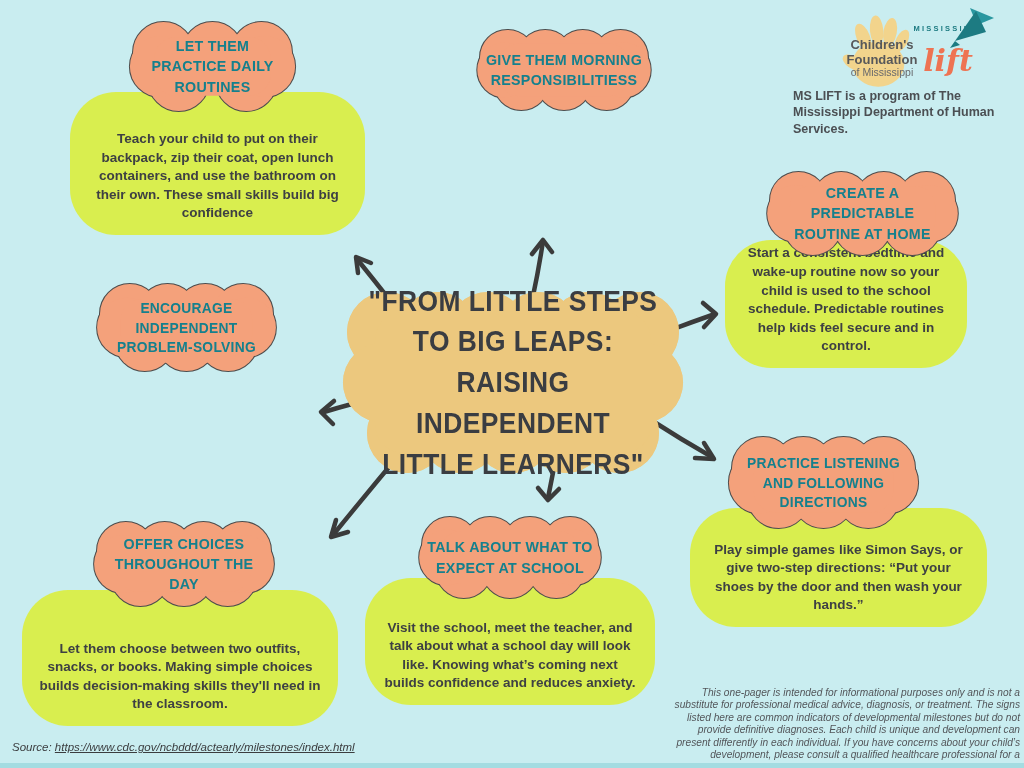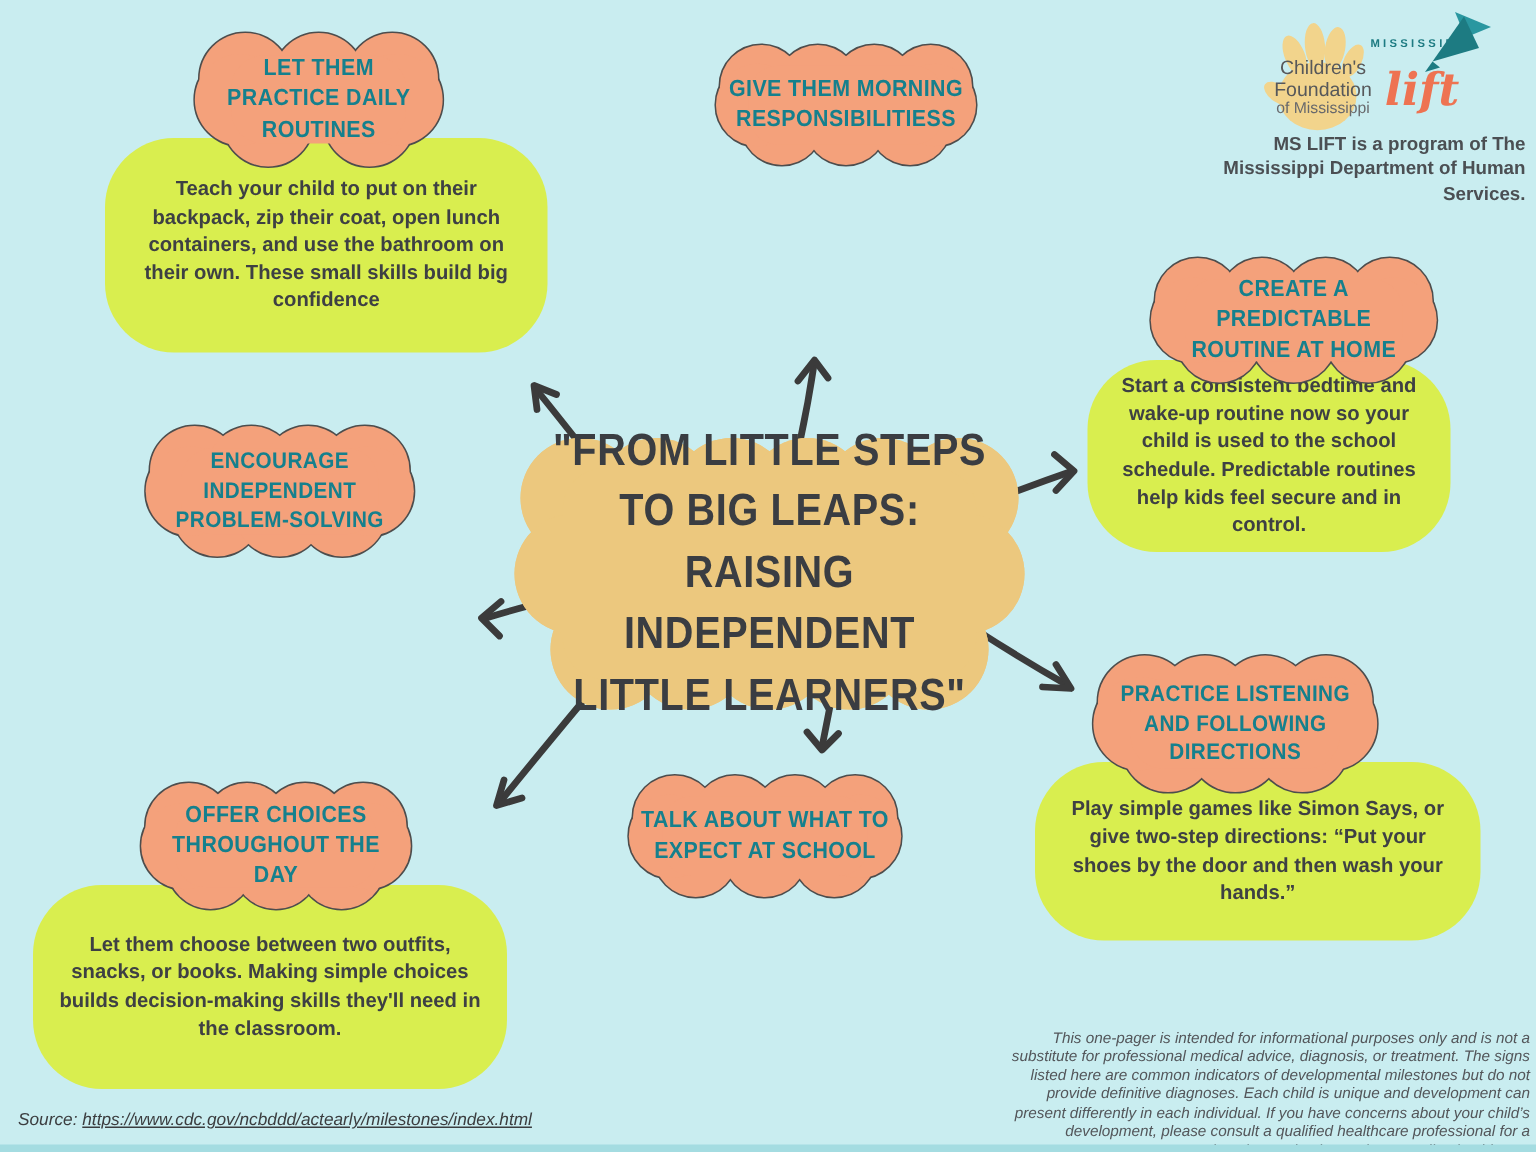--- a/index.html
+++ b/index.html
@@ -3,21 +3,21 @@
 <meta charset="utf-8">
 <style>
   html,body{margin:0;padding:0;}
   #canvas{
     position:relative;width:1024px;height:768px;overflow:hidden;
     background:#c9edf0;
     font-family:"Liberation Sans",sans-serif;
   }
   .box{
     position:absolute;background:#d9ee4f;border-radius:46px;
-    display:flex;align-items:center;justify-content:center;
+    display:flex;align-items:flex-end;justify-content:center;
     padding:12px 16px;box-sizing:border-box;
   }
   .body-text{
     font-weight:bold;font-size:13.5px;line-height:1.38;color:#3e4043;text-align:center;
   }
   .cloud{position:absolute;}
   .cloud svg.scallop{position:absolute;left:0;top:0;width:100%;height:100%;overflow:visible;}
   .cloud-text{
     position:absolute;inset:0;display:flex;align-items:center;justify-content:center;
     text-align:center;font-weight:bold;color:#15808d;font-size:15.5px;line-height:1.3;
@@ -27,30 +27,30 @@
     position:absolute;inset:0;display:flex;align-items:center;justify-content:center;
     text-align:center;font-weight:bold;color:#3a3d42;font-size:30px;line-height:1.36;
     white-space:pre-line;transform:scaleX(.88);letter-spacing:.5px;
   }
   #arrows{position:absolute;left:0;top:0;width:1024px;height:768px;}
   #arrows path,#arrows polyline{fill:none;stroke:#3b3b3b;stroke-width:4.5;stroke-linecap:round;stroke-linejoin:round;}
   .foundation-text{
     position:absolute;left:828px;top:38px;width:108px;text-align:center;
     color:#57585a;line-height:1.12;
   }
-  .foundation-text .l1,.foundation-text .l2{font-weight:normal;font-size:13px;}
+  .foundation-text .l1,.foundation-text .l2{font-weight:bold;font-size:13px;}
   .foundation-text .l3{font-size:10.5px;color:#68696c;}
   #lift-logo{position:absolute;left:898px;top:24px;width:100px;text-align:center;}
   #lift-state{font-size:7.5px;font-weight:bold;letter-spacing:2.2px;color:#1d7b82;}
   #lift-word{
     font-family:"DejaVu Serif",serif;font-style:italic;font-weight:bold;
     font-size:30px;color:#ee7352;line-height:.9;margin-top:14px;
   }
   #program-note{
-    position:absolute;left:793px;top:88px;width:224px;text-align:right;
+    position:absolute;left:793px;top:88px;width:224px;text-align:left;
     font-weight:bold;font-size:12.5px;line-height:1.3;color:#4b4f53;
   }
   #disclaimer{
     position:absolute;left:668px;top:687px;width:352px;text-align:right;
     font-style:italic;font-size:10.2px;line-height:1.22;color:#53565a;
   }
   #source-line{
     position:absolute;left:12px;top:741px;font-size:11.5px;color:#3b3d3f;font-style:italic;
   }
   #source-line a{color:#3b3d3f;text-decoration:underline;}
@@ -316,20 +316,23 @@
           <circle cx="132.7" cy="57.1" r="28.9"></circle>
           <circle cx="28.0" cy="44.0" r="28.9"></circle>
           <circle cx="150.0" cy="44.0" r="28.9"></circle>
           <rect x="22.2" y="16.4" width="133.6" height="55.1" rx="20.2"></rect>
         </g>
       </svg>
     <div class="cloud-text">OFFER CHOICES
 THROUGHOUT THE DAY</div>
   </div>
 
+  <div class="box" style="left:365px;top:578px;width:290px;height:127px">
+    <div class="body-text">Visit the school, meet the teacher, and talk about what a school day will look like. Knowing what’s coming next builds confidence and reduces anxiety.</div>
+  </div>
   <div class="cloud" style="left:420px;top:515px;width:180px;height:85px">
     <svg class="scallop" viewBox="0 0 180 85">
         <g fill="#f4a17b" stroke="#4d4d4d" stroke-width="2">
           <circle cx="29.9" cy="29.9" r="27.9"></circle>
           <circle cx="70.0" cy="29.9" r="27.9"></circle>
           <circle cx="110.0" cy="29.9" r="27.9"></circle>
           <circle cx="150.1" cy="29.9" r="27.9"></circle>
           <circle cx="43.8" cy="55.1" r="27.9"></circle>
           <circle cx="90.0" cy="55.1" r="27.9"></circle>
           <circle cx="136.2" cy="55.1" r="27.9"></circle>

